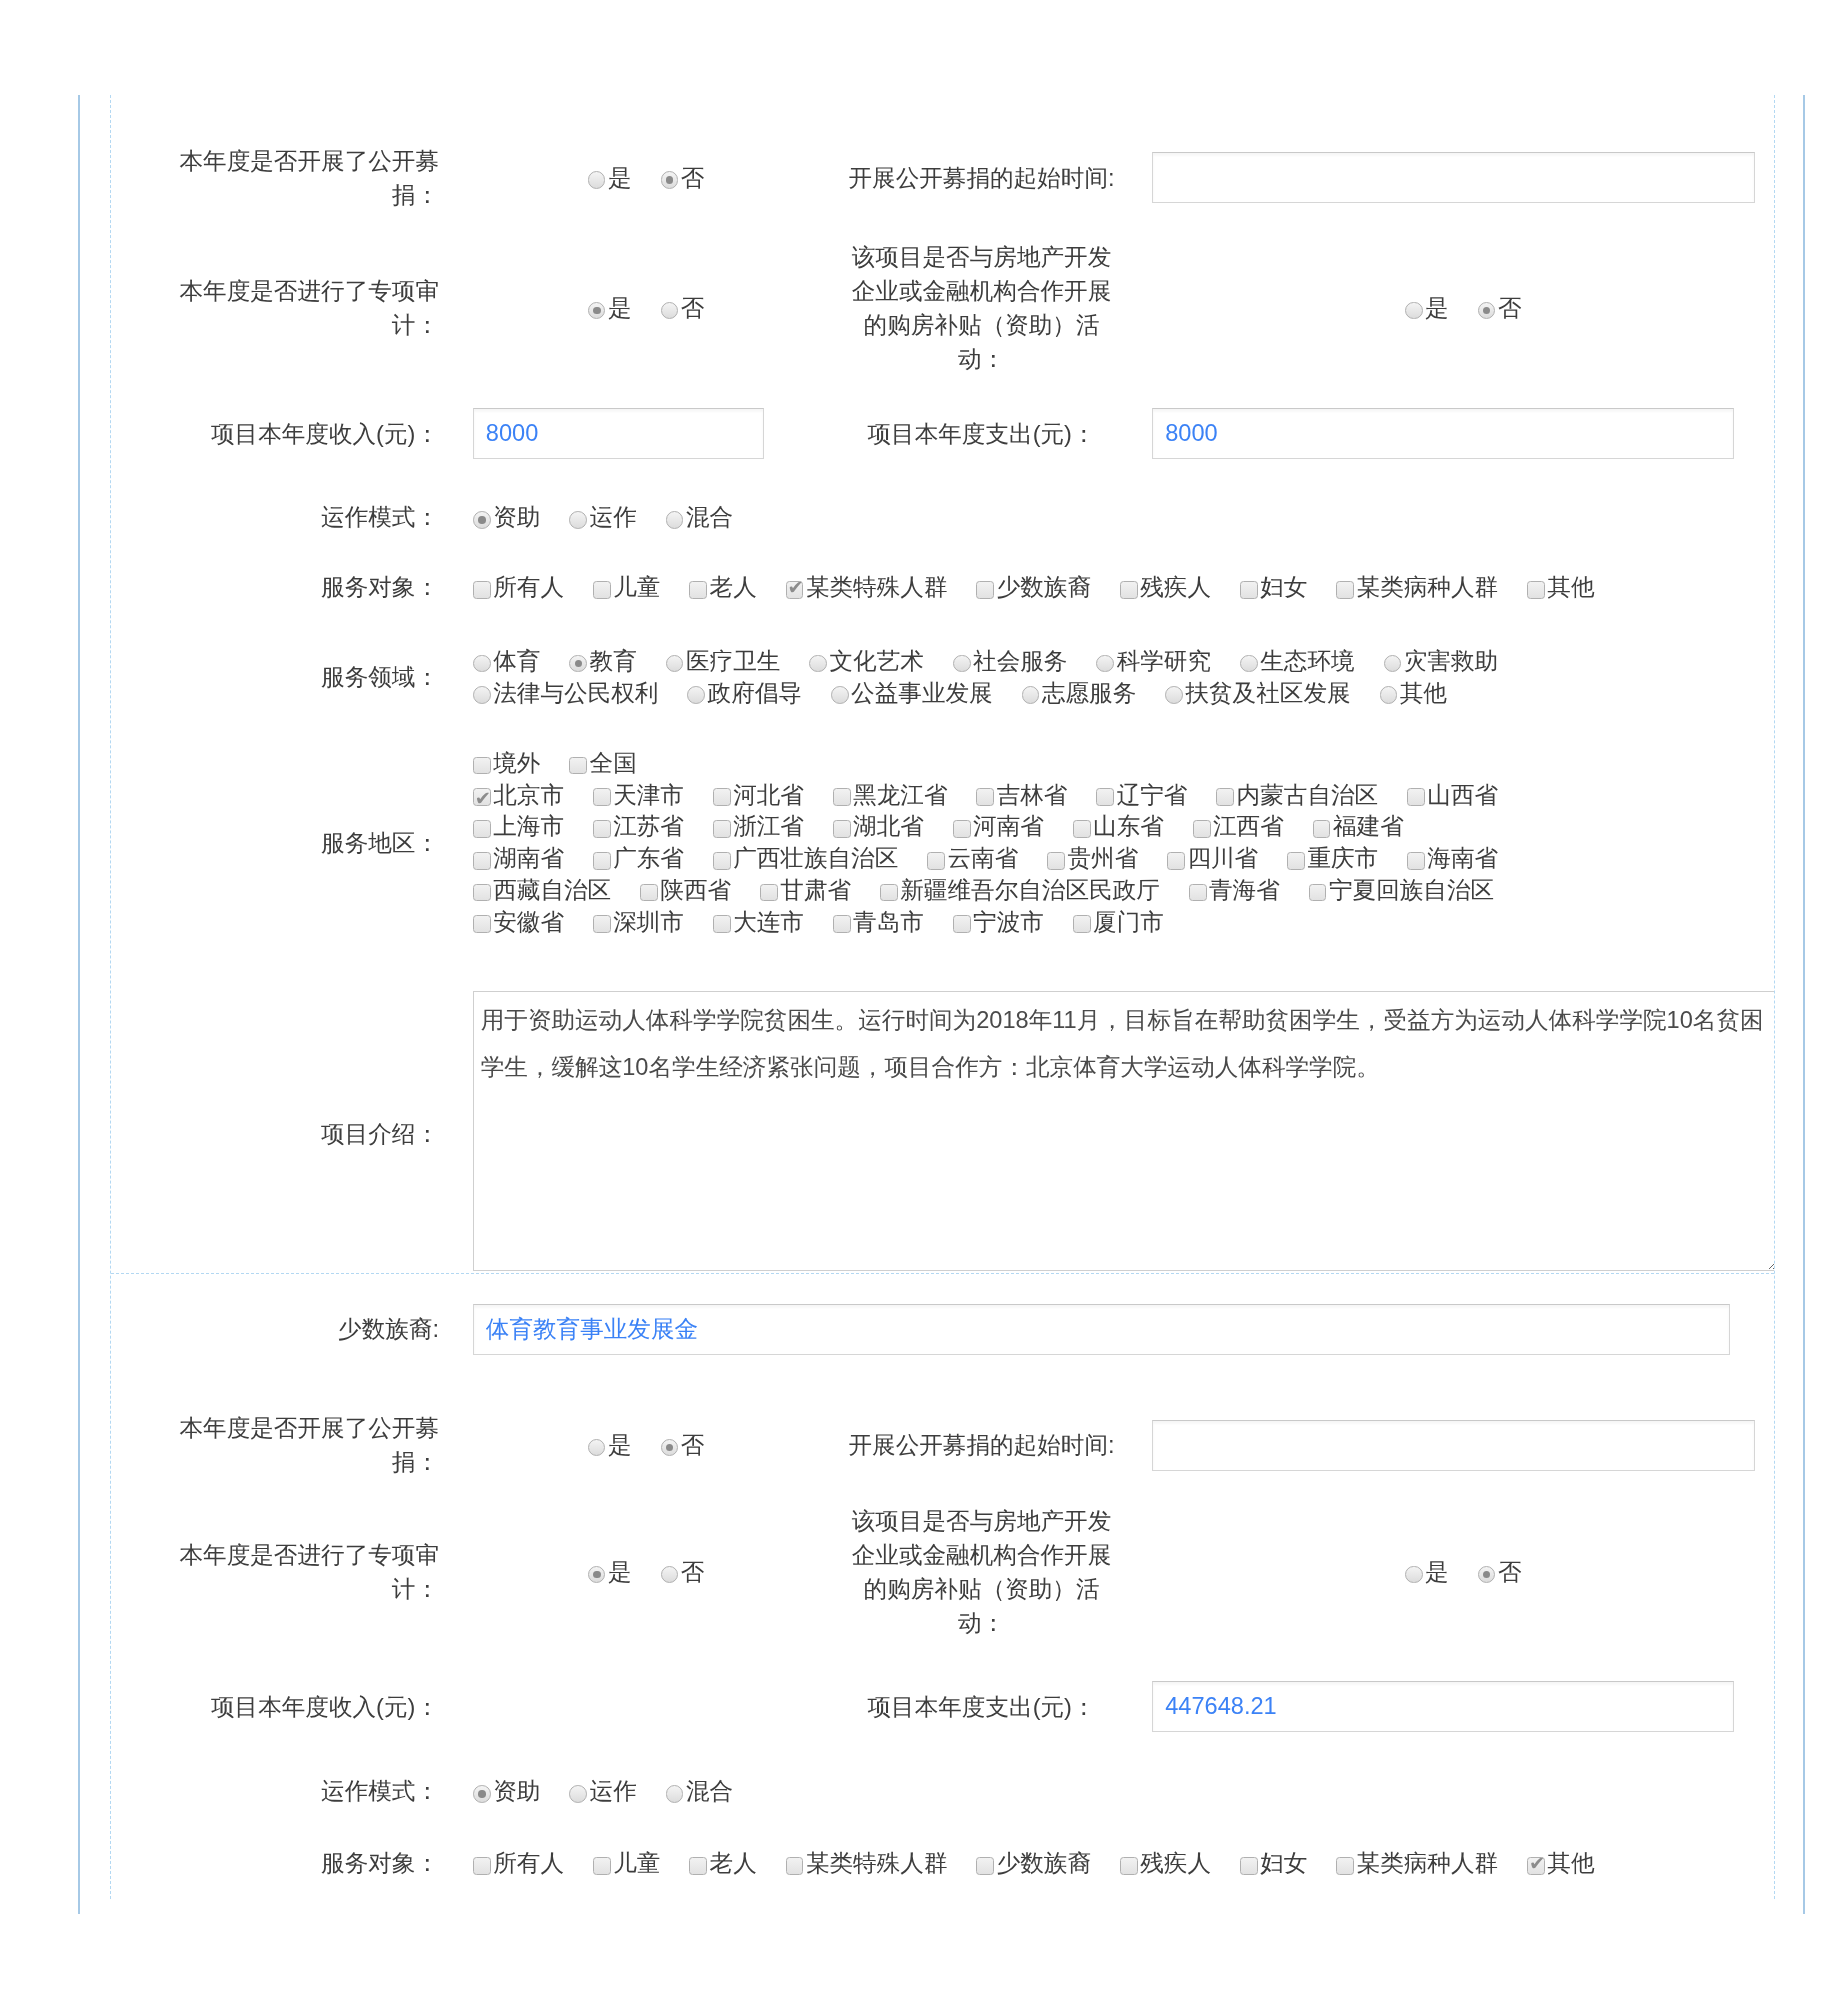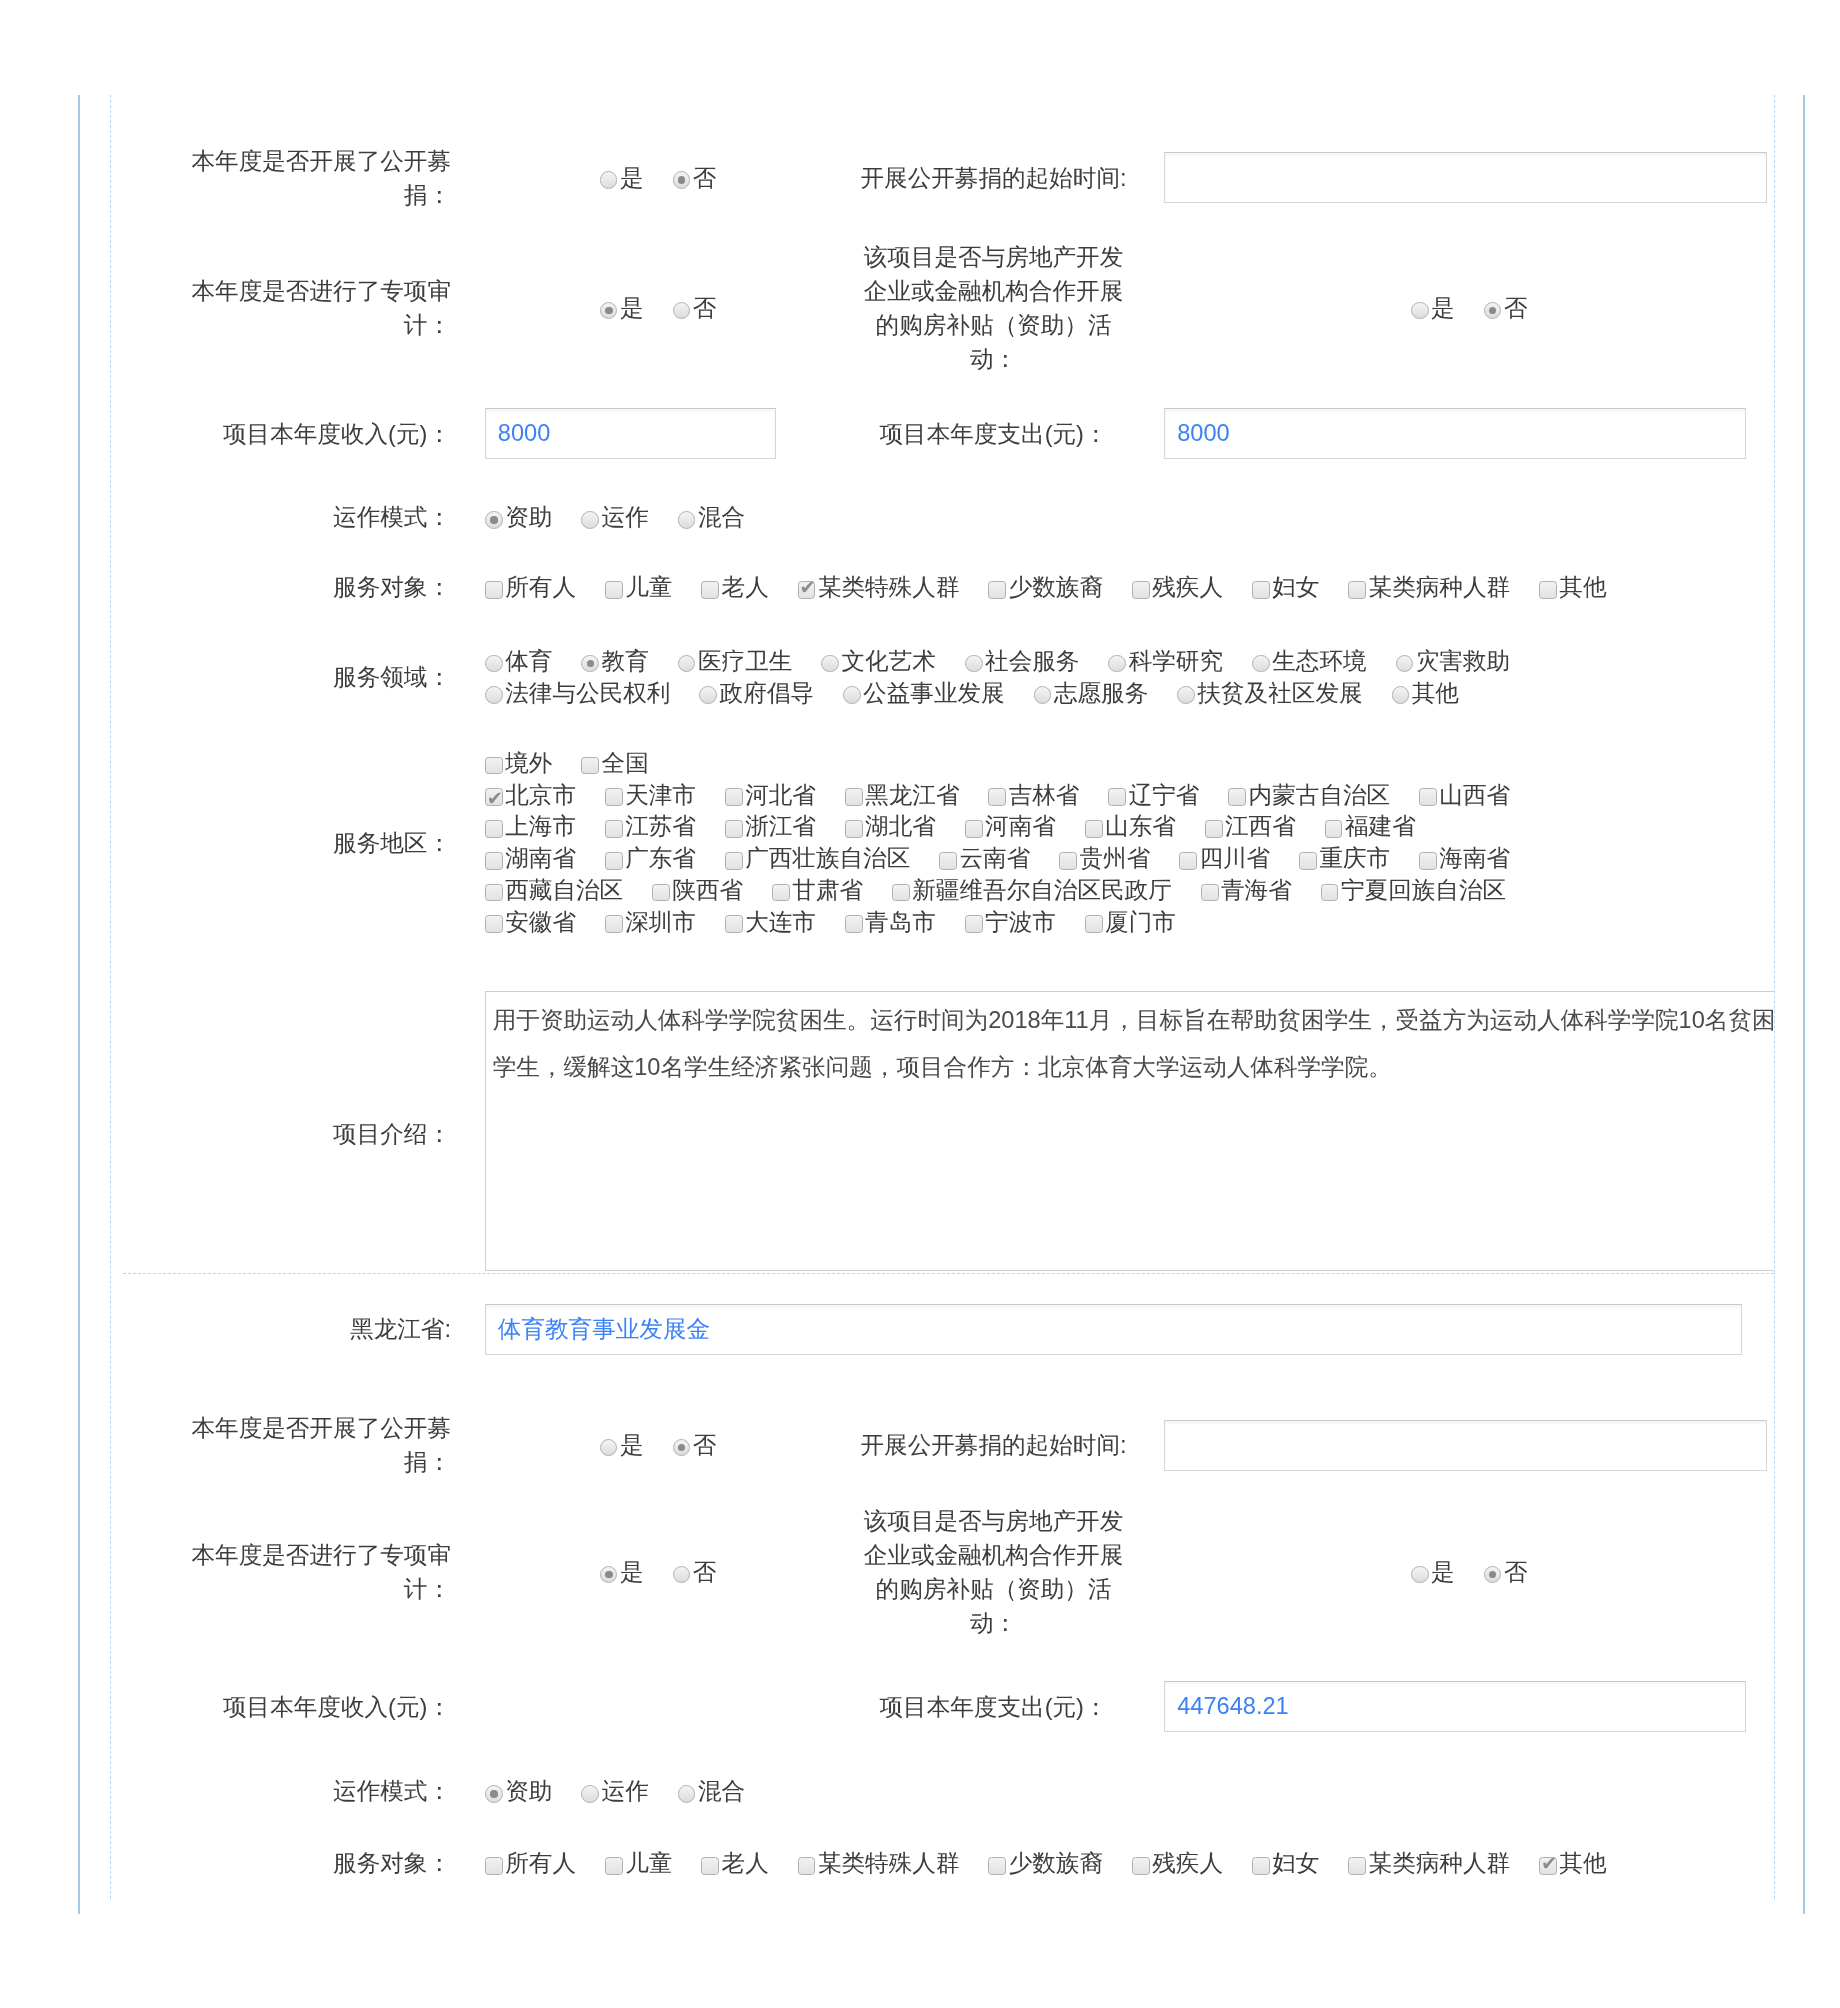--- a/index.html
+++ b/index.html
@@ -6,21 +6,21 @@
   body{font-family:"Liberation Sans","DejaVu Sans",sans-serif;background:#ffffff;}
   .page{position:relative;width:1840px;height:2009px;background:#ffffff;overflow:hidden;
         font-size:23.6px;color:#3d3d3d;}
   
   .vline{position:absolute;top:95px;height:1819px;width:1.7px;background:#a6c9e6;}
   .vline.left{left:78px;}
   .vline.right{left:1803px;}
   
   .dashed-frame{position:absolute;left:110px;top:95px;width:1665px;height:1804px;
                 box-sizing:border-box;border-left:1.7px dashed #b3d8f2;border-right:1.7px dashed #b3d8f2;
-                overflow:hidden;padding-left:12px;}
+                overflow:hidden;}
   .form-section{box-sizing:border-box;}
   .sec1{height:1178px;padding-top:32px;}
   .sec2{border-top:1.7px dashed #b3d8f2;padding-top:29.5px;padding-bottom:57px;}
   
   .row{display:grid;grid-template-columns:328px 380px 325px 1fr;align-items:center;}
   .lbl{grid-column:1;text-align:right;line-height:34px;color:#3d3d3d;}
   .lbl .inner{display:inline-block;max-width:270px;text-align:right;}
   .c2{grid-column:2;padding-left:34px;}
   .c3{grid-column:3;text-align:center;line-height:34px;}
   .c3 .inner{display:inline-block;max-width:278px;text-align:center;}
@@ -166,21 +166,21 @@
           <textarea class="intro-area" style="">用于资助运动人体科学学院贫困生。运行时间为2018年11月，目标旨在帮助贫困学生，受益方为运动人体科学学院10名贫困学生，缓解这10名学生经济紧张问题，项目合作方：北京体育大学运动人体科学学院。</textarea>
         </div>
       </div>
 
     </div>
 
     <div class="form-section sec2">
 
       <div class="row rowName">
         <div class="lbl">
-          <span class="inner">黑龙江省:</span>
+          <span class="inner">少数族裔:</span>
         </div>
         <div class="span-right">
           <input class="txt w-name" type="text" value="体育教育事业发展金" style="">
         </div>
       </div>
 
       <div class="row rowA2">
         <div class="lbl">
           <span class="inner">本年度是否开展了公开募捐：</span>
         </div>

